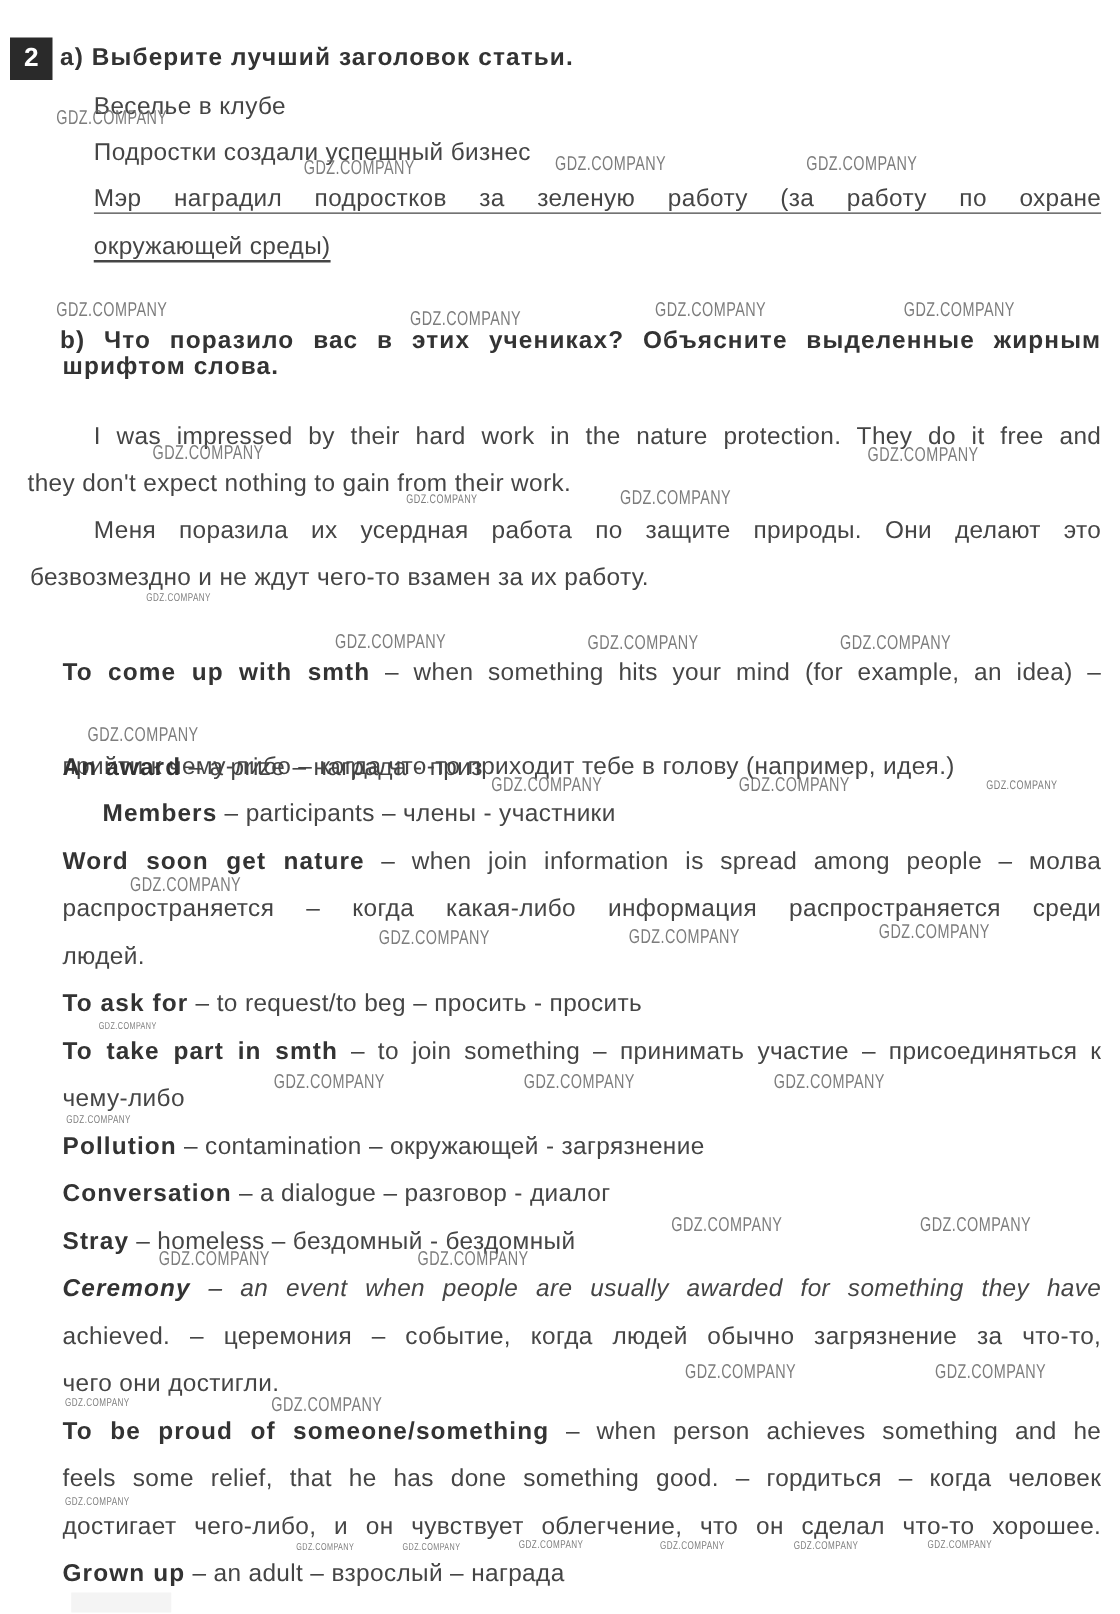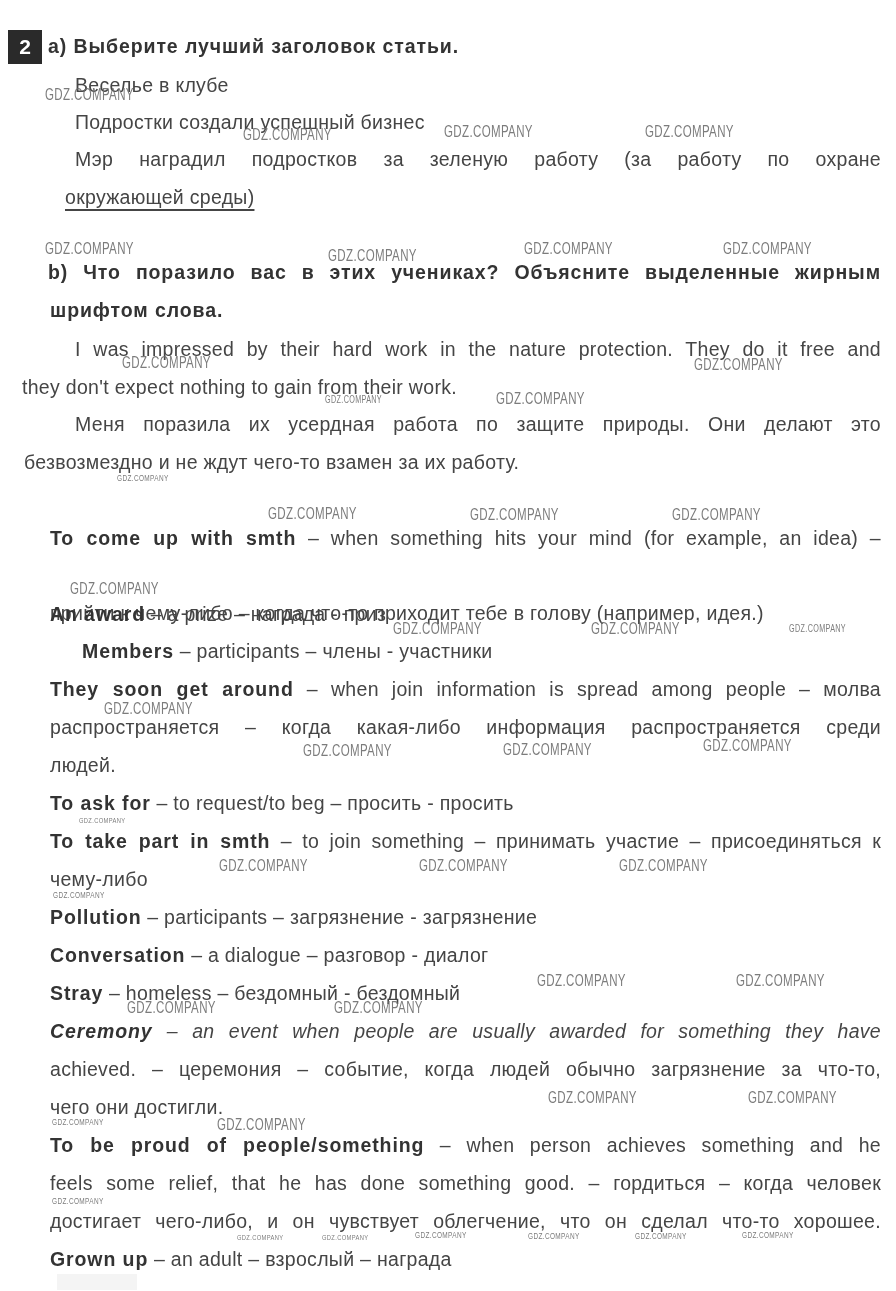--- a/index.html
+++ b/index.html
@@ -19,44 +19,44 @@
 </head>
 <body>
 
 <div id="page">
   <div class="badge">2</div>
   <div id="lines-root">
       <div class="line nowrap" style="top: 34px; left: 48px;"><b>а) Выберите лучший заголовок статьи.</b></div>
       <div class="line nowrap" style="top: 73px; left: 75px;"><span>Веселье в клубе</span></div>
       <div class="line nowrap" style="top: 110px; left: 75px;"><span>Подростки создали успешный бизнес</span></div>
       <div class="line just underl" style="top: 147px; left: 75px; width: 806px;"><span>Мэр наградил подростков за зеленую работу (за работу по охране</span></div>
-      <div class="line nowrap underl" style="top: 185px; left: 65px;"><span>окружающей среды)</span></div>
+      <div class="line nowrap underl" style="top: 185px; left: 75px;"><span>окружающей среды)</span></div>
       <div class="line just" style="top: 260px; left: 48px; width: 833px;"><b>b) Что поразило вас в этих учениках? Объясните выделенные жирным</b></div>
-      <div class="line nowrap" style="top: 298px; left: 50px;"><b>шрифтом слова.</b></div>
+      <div class="line nowrap" style="top: 281px; left: 50px;"><b>шрифтом слова.</b></div>
       <div class="line just" style="top: 337px; left: 75px; width: 806px;"><span>I was impressed by their hard work in the nature protection. They do it free and</span></div>
       <div class="line nowrap" style="top: 375px; left: 22px;"><span>they don't expect nothing to gain from their work.</span></div>
       <div class="line just" style="top: 412px; left: 75px; width: 806px;"><span>Меня поразила их усердная работа по защите природы. Они делают это</span></div>
       <div class="line nowrap" style="top: 450px; left: 24px;"><span>безвозмездно и не ждут чего-то взамен за их работу.</span></div>
       <div class="line just" style="top: 526px; left: 50px; width: 831px;"><b>To come up with smth</b><span> – when something hits your mind (for example, an idea) –</span></div>
       <div class="line nowrap" style="top: 564px; left: 50px; margin-top: 37px;"><span>прийти к чему-либо – когда что-то приходит тебе в голову (например, идея.)</span></div>
       <div class="line nowrap" style="top: 602px; left: 50px;"><b>An award</b><span> – a prize – награда - приз</span></div>
       <div class="line nowrap" style="top: 639px; left: 50px; margin-left: 32px;"><b>Members</b><span> – participants – члены - участники</span></div>
-      <div class="line just" style="top: 677px; left: 50px; width: 831px;"><b>They soon get around</b><span> – when join information is spread among people – молва</span></div>
+      <div class="line just" style="top: 677px; left: 50px; width: 831px;"><b>Word soon get nature</b><span> – when join information is spread among people – молва</span></div>
       <div class="line just" style="top: 715px; left: 50px; width: 831px;"><span>распространяется – когда какая-либо информация распространяется среди</span></div>
       <div class="line nowrap" style="top: 753px; left: 50px;"><span>людей.</span></div>
       <div class="line nowrap" style="top: 791px; left: 50px;"><b>To ask for</b><span> – to request/to beg – просить - просить</span></div>
       <div class="line just" style="top: 829px; left: 50px; width: 831px;"><b>To take part in smth</b><span> – to join something – принимать участие – присоединяться к</span></div>
       <div class="line nowrap" style="top: 867px; left: 50px;"><span>чему-либо</span></div>
-      <div class="line nowrap" style="top: 905px; left: 50px;"><b>Pollution</b><span> – participants – загрязнение - загрязнение</span></div>
+      <div class="line nowrap" style="top: 905px; left: 50px;"><b>Pollution</b><span> – contamination – окружающей - загрязнение</span></div>
       <div class="line nowrap" style="top: 943px; left: 50px;"><b>Conversation</b><span> – a dialogue – разговор - диалог</span></div>
       <div class="line nowrap" style="top: 981px; left: 50px;"><b>Stray</b><span> – homeless – бездомный - бездомный</span></div>
       <div class="line just" style="top: 1019px; left: 50px; width: 831px; font-style: italic;"><b>Ceremony</b><span> – an event when people are usually awarded for something they have</span></div>
       <div class="line just" style="top: 1057px; left: 50px; width: 831px;"><span>achieved. – церемония – событие, когда людей обычно загрязнение за что-то,</span></div>
       <div class="line nowrap" style="top: 1095px; left: 50px;"><span>чего они достигли.</span></div>
-      <div class="line just" style="top: 1133px; left: 50px; width: 831px;"><b>To be proud of people/something</b><span> – when person achieves something and he</span></div>
+      <div class="line just" style="top: 1133px; left: 50px; width: 831px;"><b>To be proud of someone/something</b><span> – when person achieves something and he</span></div>
       <div class="line just" style="top: 1171px; left: 50px; width: 831px;"><span>feels some relief, that he has done something good. – гордиться – когда человек</span></div>
       <div class="line just" style="top: 1209px; left: 50px; width: 831px;"><span>достигает чего-либо, и он чувствует облегчение, что он сделал что-то хорошее.</span></div>
       <div class="line nowrap" style="top: 1247px; left: 50px;"><b>Grown up</b><span> – an adult – взрослый – награда</span></div>
     </div>
   <div id="wm-root">
       <span class="wm" style="left: 45px; top: 86px; font-size: 16px; color: rgb(107, 107, 107);">GDZ.COMPANY</span>
       <span class="wm" style="left: 243px; top: 126px; font-size: 16px; color: rgb(107, 107, 107);">GDZ.COMPANY</span>
       <span class="wm" style="left: 444px; top: 123px; font-size: 16px; color: rgb(107, 107, 107);">GDZ.COMPANY</span>
       <span class="wm" style="left: 645px; top: 123px; font-size: 16px; color: rgb(107, 107, 107);">GDZ.COMPANY</span>
       <span class="wm" style="left: 45px; top: 240px; font-size: 16px; color: rgb(107, 107, 107);">GDZ.COMPANY</span>

